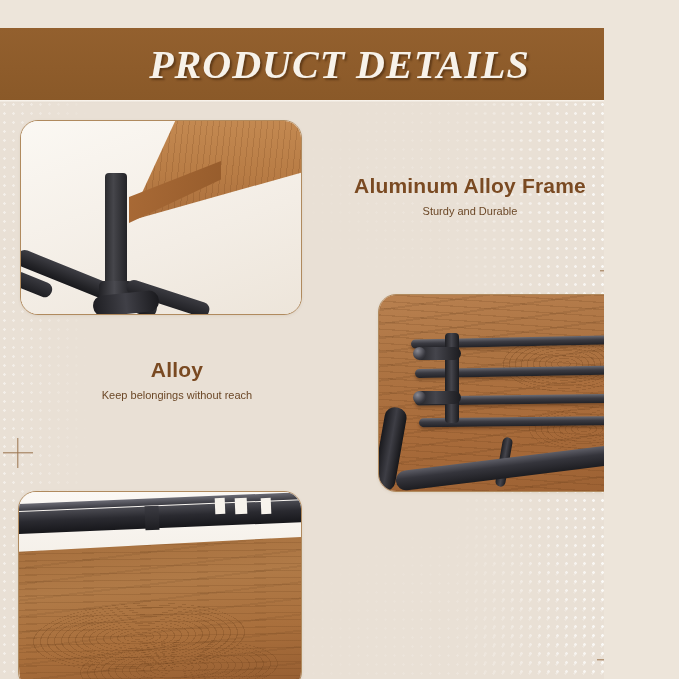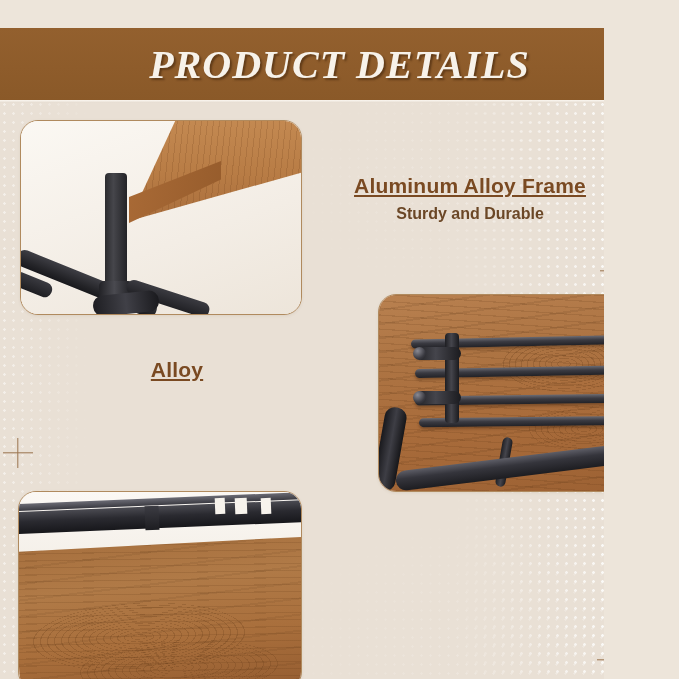--- a/index.html
+++ b/index.html
@@ -354,25 +354,24 @@
 
   
   .label-block { position: absolute; text-align: center; }
   .label-title {
     font-size: 21px;
     font-weight: bold;
     color: #7A4A22;
     margin: 0 0 7px 0;
     white-space: nowrap;
     letter-spacing: 0.2px;
-    text-decoration: underline;
   }
   .label-sub {
-    font-size: 16px;
-    font-weight: bold;
+    font-size: 11px;
+    font-weight: normal;
     color: #6B4726;
     margin: 0;
     white-space: nowrap;
   }
   #label-frame   { left: 305px; top: 146px; width: 330px; }
   #label-drawer  { left: 12px;  top: 330px; width: 330px; }
   #label-barrier { left: 340px; top: 528px; width: 330px; }
 
   
   .plus {
@@ -420,20 +419,21 @@
     </div>
   </div>
 
   <div class="label-block" id="label-frame">
     <p class="label-title">Aluminum Alloy Frame</p>
     <p class="label-sub">Sturdy and Durable</p>
   </div>
 
   <div class="label-block" id="label-drawer">
     <p class="label-title">Alloy</p>
+    <p class="label-sub">Keep belongings without reach</p>
   </div>
 
   <div class="card" id="card-barrier">
     <div class="photo">
       <div class="barrier-wood"></div>
       <div class="barrier-knot"></div>
       <div class="barrier-knot2"></div>
       <div class="rail rail-a"></div>
       <div class="rail rail-b"></div>
       <div class="rail rail-c"></div>

